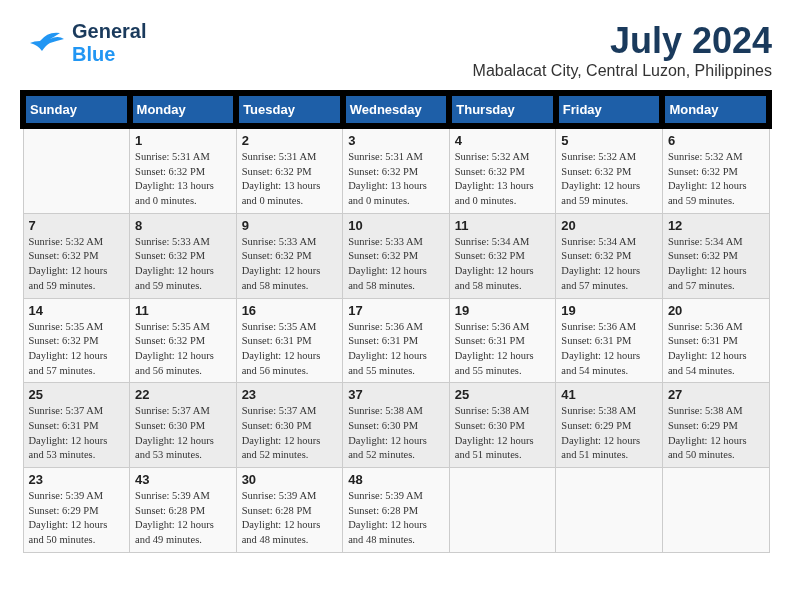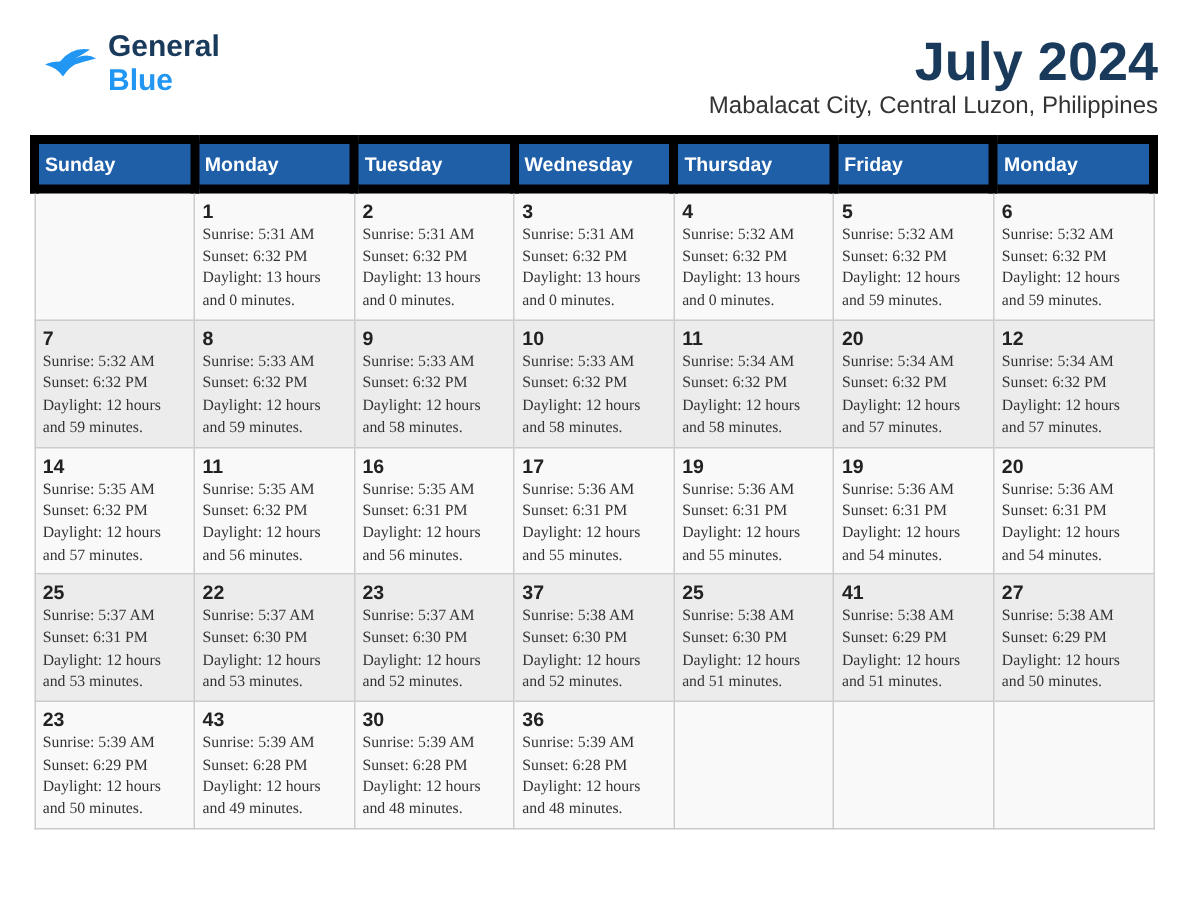--- a/index.html
+++ b/index.html
@@ -368,21 +368,21 @@
         </td>
         <td>
           <span class="day-num">30</span>
           <div class="day-info">
             <div>Sunrise: 5:39 AM</div>
             <div>Sunset: 6:28 PM</div>
             <div>Daylight: 12 hours and 48 minutes.</div>
           </div>
         </td>
         <td>
-          <span class="day-num">36</span>
+          <span class="day-num">48</span>
           <div class="day-info">
             <div>Sunrise: 5:39 AM</div>
             <div>Sunset: 6:28 PM</div>
             <div>Daylight: 12 hours and 48 minutes.</div>
           </div>
         </td>
         <td class="empty-cell"></td>
         <td class="empty-cell"></td>
         <td class="empty-cell"></td>
       </tr>

